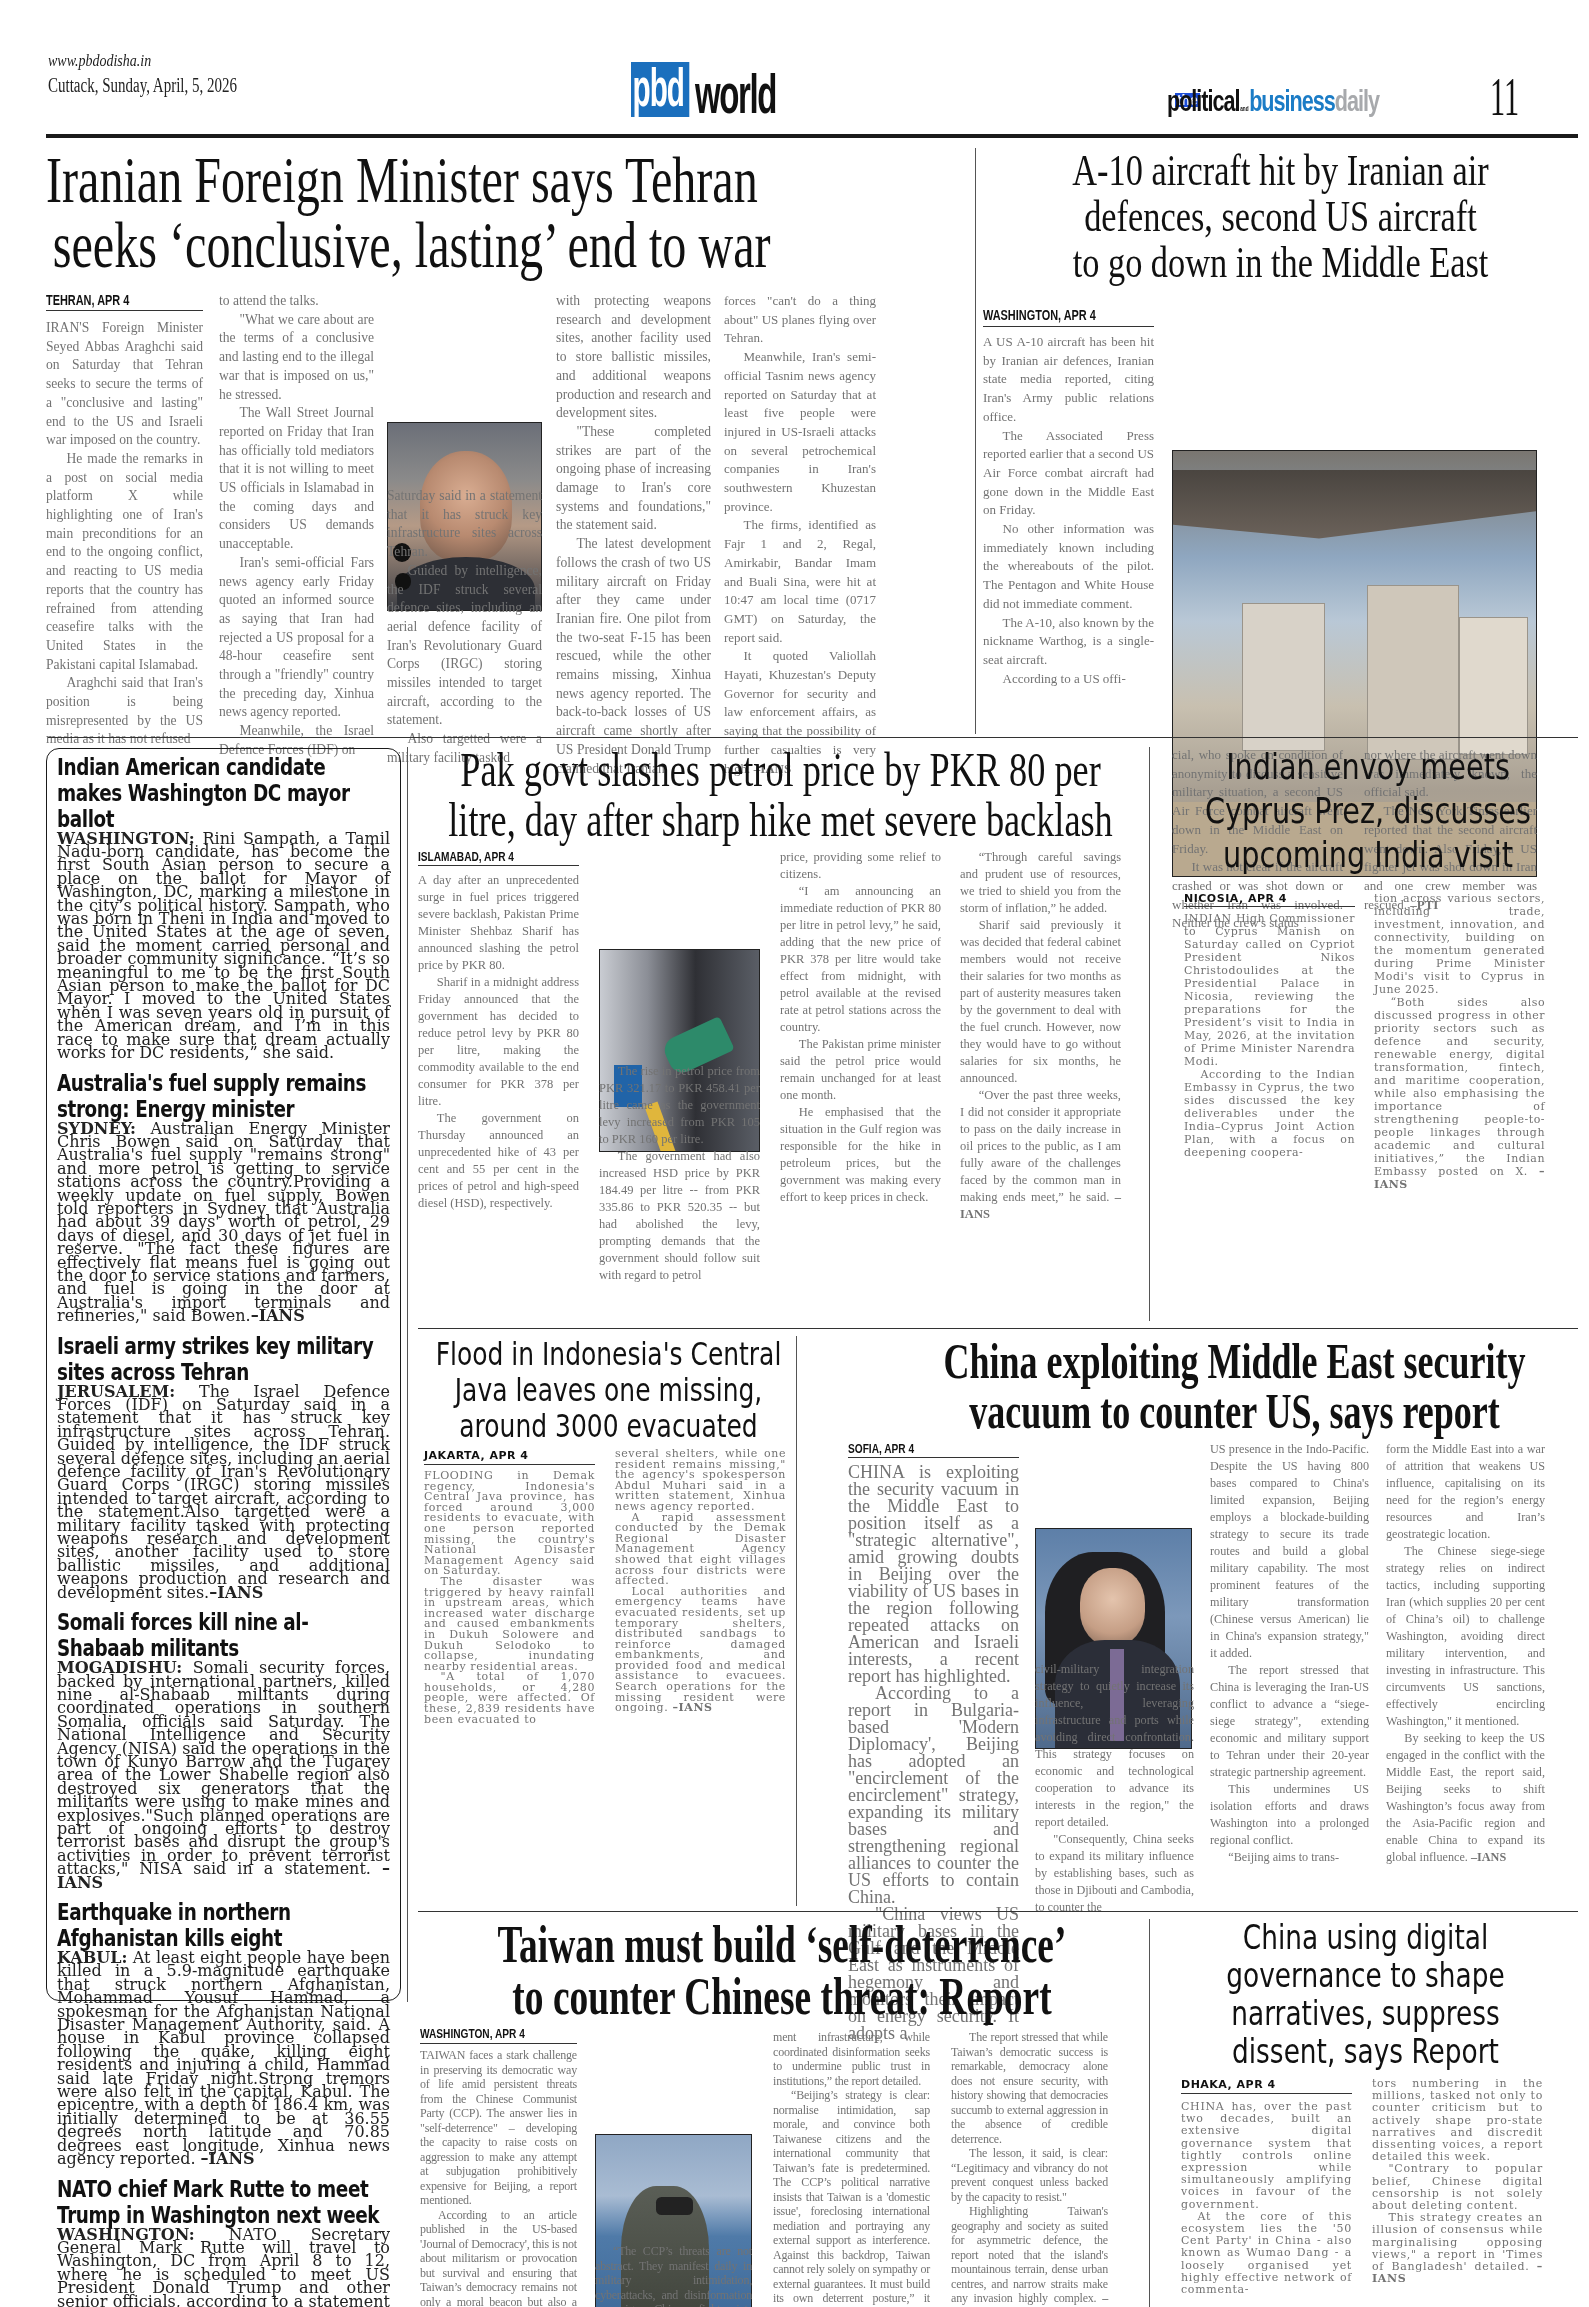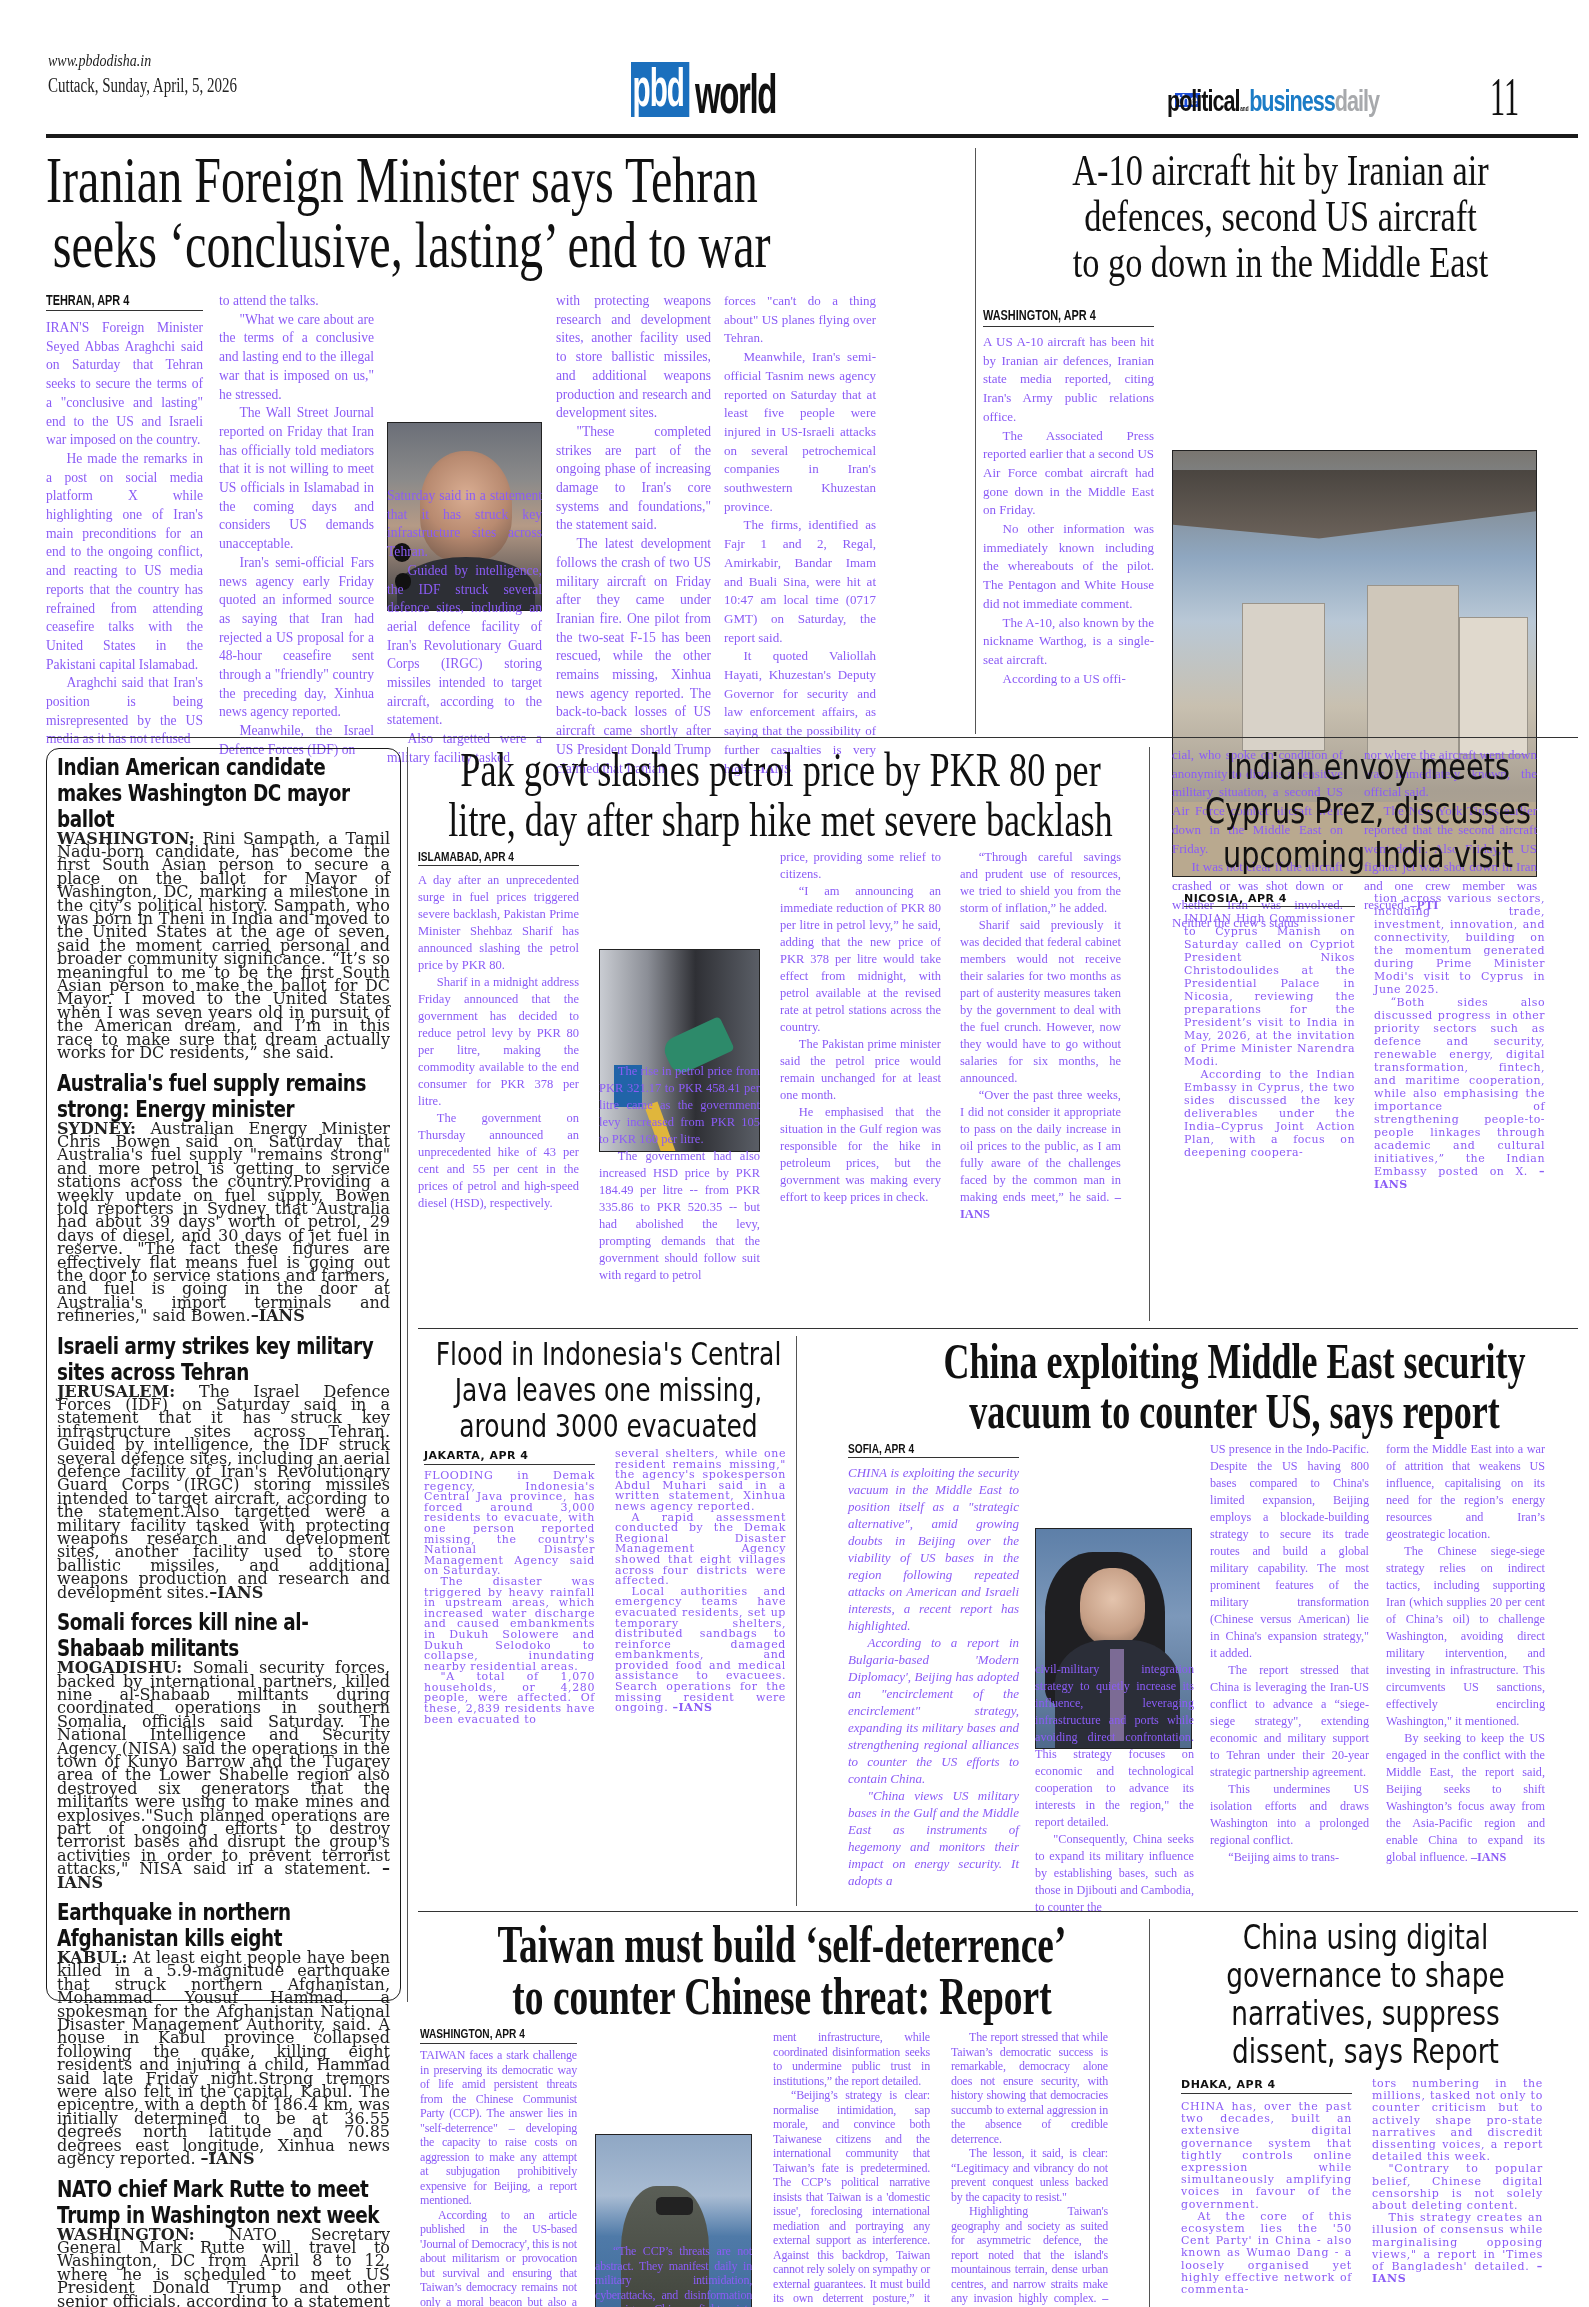--- a/index.html
+++ b/index.html
@@ -20,21 +20,21 @@
   .brand-and { font-size: 6.5px; color: #111; letter-spacing: 0; margin: 0 0.9px; }
   .brand-business { color: #1b7cc6; }
   .brand-daily { color: #a7a9ac; }
   .page-number { left: 1490px; top: 69px; font-family: "Liberation Serif", serif; font-size: 55px; line-height: 55px; transform: scaleX(0.55); transform-origin: left; color: #111; }
   .masthead-rule { left: 46px; top: 134px; width: 1532px; height: 3.7px; background: #1a1a1a; }
 
   
   .hl { font-family: "Liberation Serif", serif; color: #111; text-align: center; line-height: 1.02; }
   .dateline { font-family: "Liberation Sans", sans-serif; font-weight: 700; font-size: 14px; transform: scaleX(0.78); transform-origin: left; color: #111; white-space: nowrap; }
   .dateline-rule { height: 0.9px; background: #333; }
-  .col { font-family: "Liberation Serif", serif; font-size: 13.6px; line-height: 18.7px; text-align: justify; hyphens: auto; color: #8b5cf6; }
+  .col { font-family: "Liberation Serif", serif; font-size: 13.6px; line-height: 18.7px; text-align: justify; hyphens: auto; color: #737373; }
   .col p { text-indent: 1.5em; }
   .col p.first { text-indent: 0; }
   .vrule { width: 0.9px; background: #555; }
   .hrule { height: 0.9px; background: #333; }
   .photo { border: 0.9px solid #222; overflow: hidden; position: relative; }
   .sig { font-weight: 700; }
 
   
   .briefs { left: 46px; top: 748px; width: 355px; height: 1253px; border: 1.8px solid #1a1a1a; border-radius: 13px; padding: 4.6px 10px; }
   .brief-hl { font-family: "DejaVu Sans", sans-serif; font-weight: 700; font-size: 23px; line-height: 26px; transform: scaleX(0.8); transform-origin: left; width: 125%; color: #111; letter-spacing: -0.5px; }
@@ -253,21 +253,21 @@
 
 <div class="abs vrule" style="left:796px; top:1336px; height:570px;"></div>
 
 <div class="abs" style="left:848px; top:1336px; width:773px; height:581px;">
   <div class="hl" style="font-size:50px; line-height:50px; transform:scaleX(0.72); transform-origin:center top; width:1073px; margin-left:-150px; font-weight:700;">
     <div>China exploiting Middle East security</div>
     <div>vacuum to counter US, says report</div>
   </div>
   <div class="abs dateline" style="left:0; top:105px; font-size:13px;">SOFIA, APR 4</div>
   <div class="abs dateline-rule" style="left:0; top:121px; width:171px;"></div>
-  <div class="abs col" style="left:0; top:128px; width:171px; font-size:13px; line-height:17px;font-style:italic;">
+  <div class="abs col" style="left:0; top:128px; width:171px; font-size:18px; line-height:17px;">
     <p class="first">CHINA is exploiting the security vacuum in the Middle East to position itself as a "strategic alternative", amid growing doubts in Beijing over the viability of US bases in the region following repeated attacks on American and Israeli interests, a recent report has highlighted.</p>
     <p>According to a report in Bulgaria-based 'Modern Diplomacy', Beijing has adopted an "encirclement of the encirclement" strategy, expanding its military bases and strengthening regional alliances to counter the US efforts to contain China.</p>
     <p>"China views US military bases in the Gulf and the Middle East as instruments of hegemony and monitors their impact on energy security. It adopts a</p>
   </div>
   <div class="abs photo" style="left:187px; top:92px; width:157px; height:221px; background:linear-gradient(180deg,#5d7fa8 0%,#7c98ba 40%,#4f6a8c 100%);">
     <div style="position:absolute; left:9.2px; top:23px; width:120px; height:152px; border-radius:40% 40% 10% 10%; background:#1f1f22;"></div>
     <div style="position:absolute; left:44px; top:39px; width:65px; height:78px; border-radius:45%; background:radial-gradient(circle at 50% 40%,#e4c4ad 0%,#c59e85 60%,#7d6252 100%);"></div>
     <div style="position:absolute; left:18.5px; top:111px; width:125px; height:111px; border-radius:40% 40% 0 0; background:#2b2e38;"></div>
     <div style="position:absolute; left:74px; top:120px; width:14px; height:92px; background:#7c6b95;"></div>
   </div>

